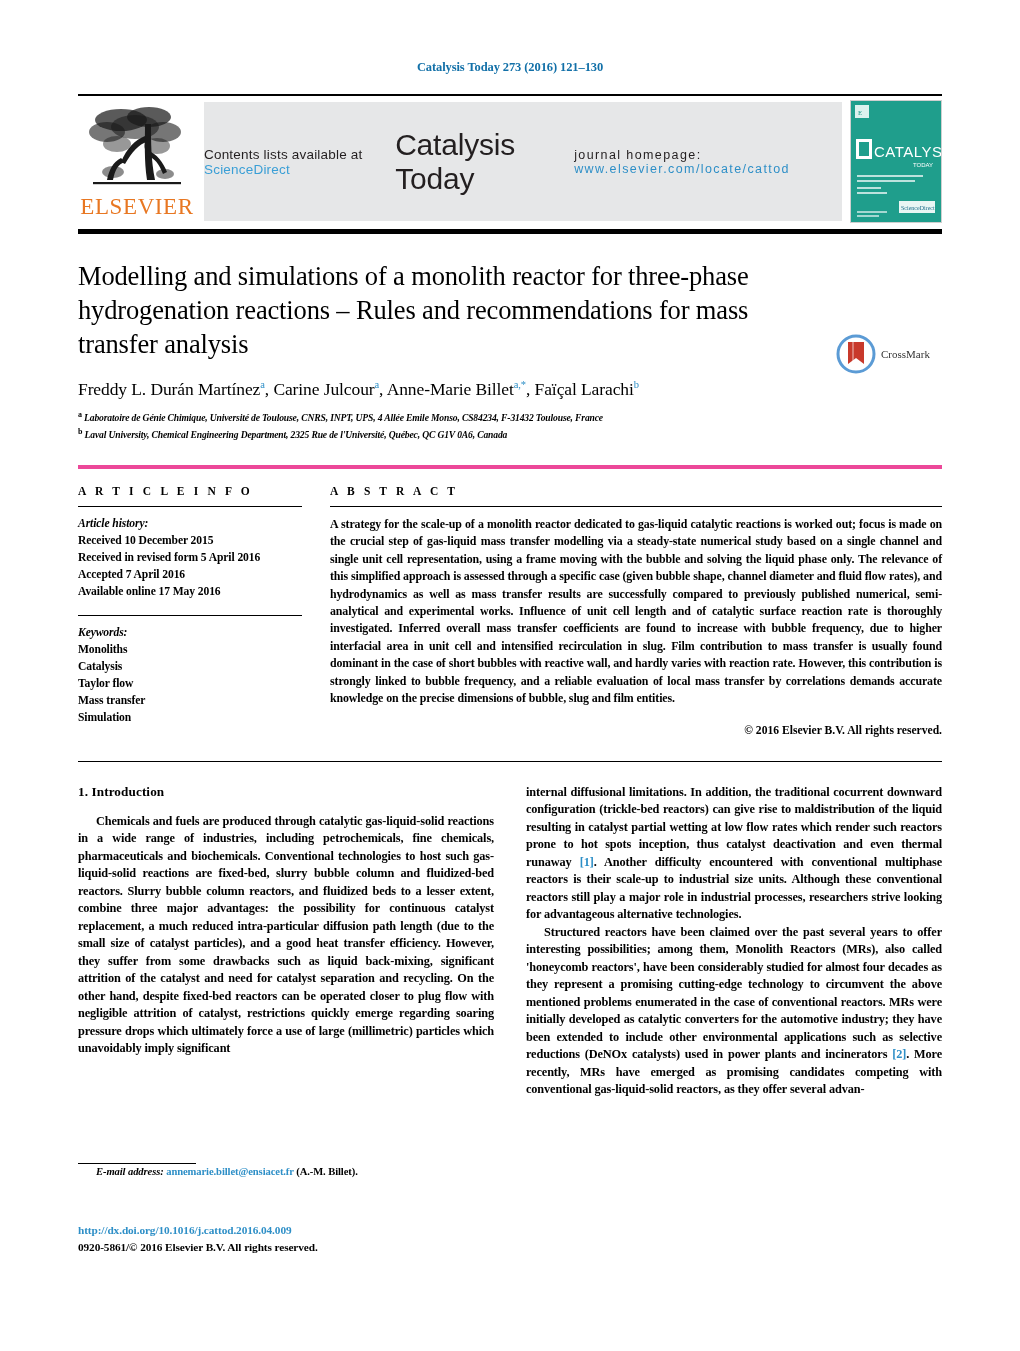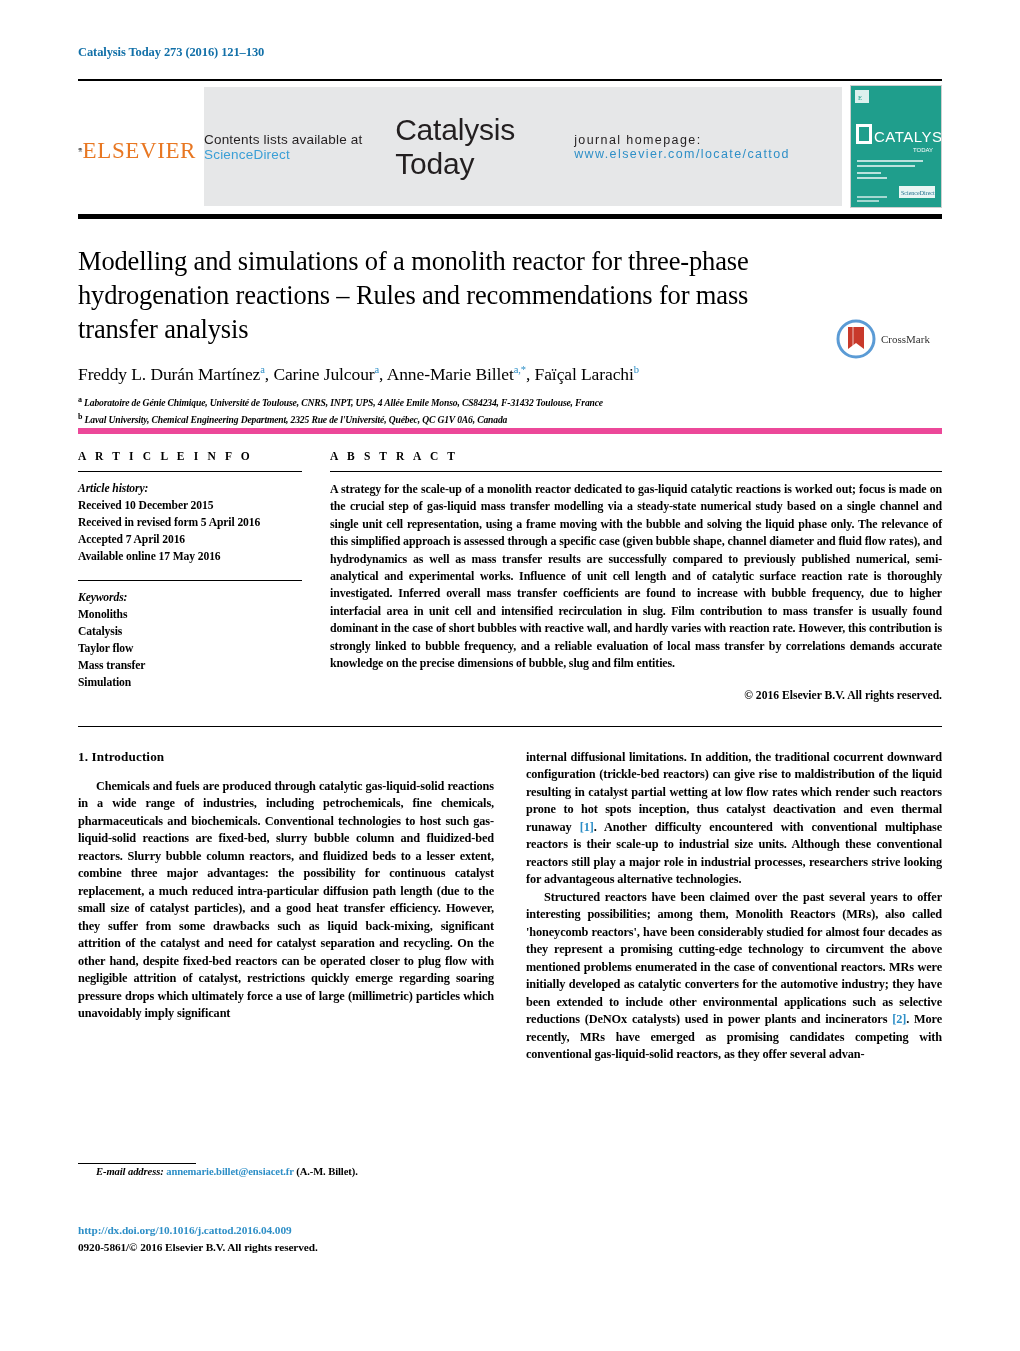--- a/index.html
+++ b/index.html
@@ -18,42 +18,43 @@
   .page {
     position: relative;
     width: 1020px;
     height: 1351px;
     box-sizing: border-box;
     padding: 0 78px;
   }
 
   
   .running-head {
+    text-align: center;
     color: #1270a8;
     font-weight: bold;
     font-size: 12.5px;
     letter-spacing: -0.1px;
-    padding-top: 45px;
+    padding-top: 60px;
   }
 
   
   .masthead {
     margin-top: 19px;
     border-top: 2.2px solid #000;
     display: flex;
     align-items: stretch;
     height: 131px;
   }
   .elsevier-logo {
     width: 118px;
     flex: 0 0 118px;
     padding-top: 6px;
     box-sizing: border-box;
     display: flex;
-    flex-direction: row;
+    flex-direction: column;
     align-items: center;
     justify-content: flex-start;
   }
   .tree-svg { display:block; }
   .elsevier-word {
     color: #e87722;
     font-family: "Liberation Serif", serif;
     font-size: 23px;
     letter-spacing: 0.6px;
     line-height: 1;
@@ -145,21 +146,22 @@
     font-weight: bold;
     font-size: 9.6px;
     line-height: 1.55;
     margin-top: 9px;
     letter-spacing: -0.15px;
   }
   .affil sup { font-style: normal; font-size: 8px; }
 
   
   .info-abstract {
-    border-top: 6px solid #ec4899;
+    margin-top: 22px;
+    border-top: 4px solid #ec4899;
     padding-top: 16px;
     display: flex;
   }
   .col-info { flex: 0 0 252px; width: 252px; padding-right: 28px; box-sizing: border-box; }
   .col-abstract { flex: 1 1 auto; }
   .section-head {
     font-family: "Liberation Serif", serif;
     font-weight: bold;
     font-size: 11.5px;
     letter-spacing: 3.2px;

